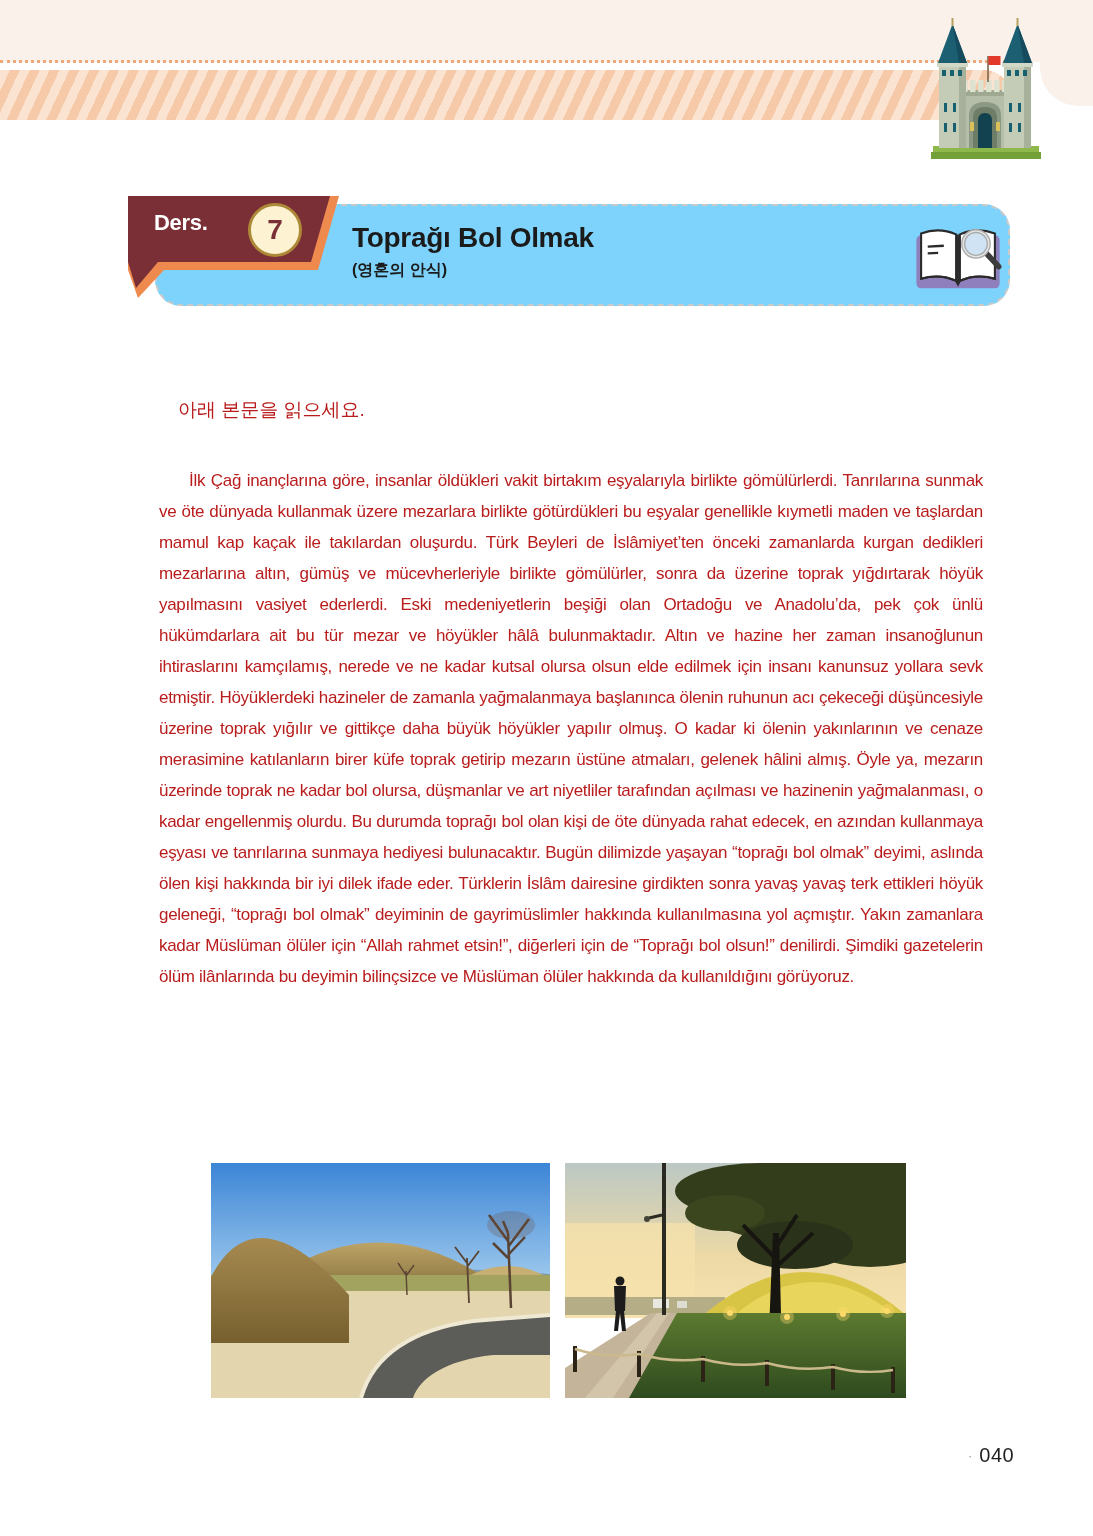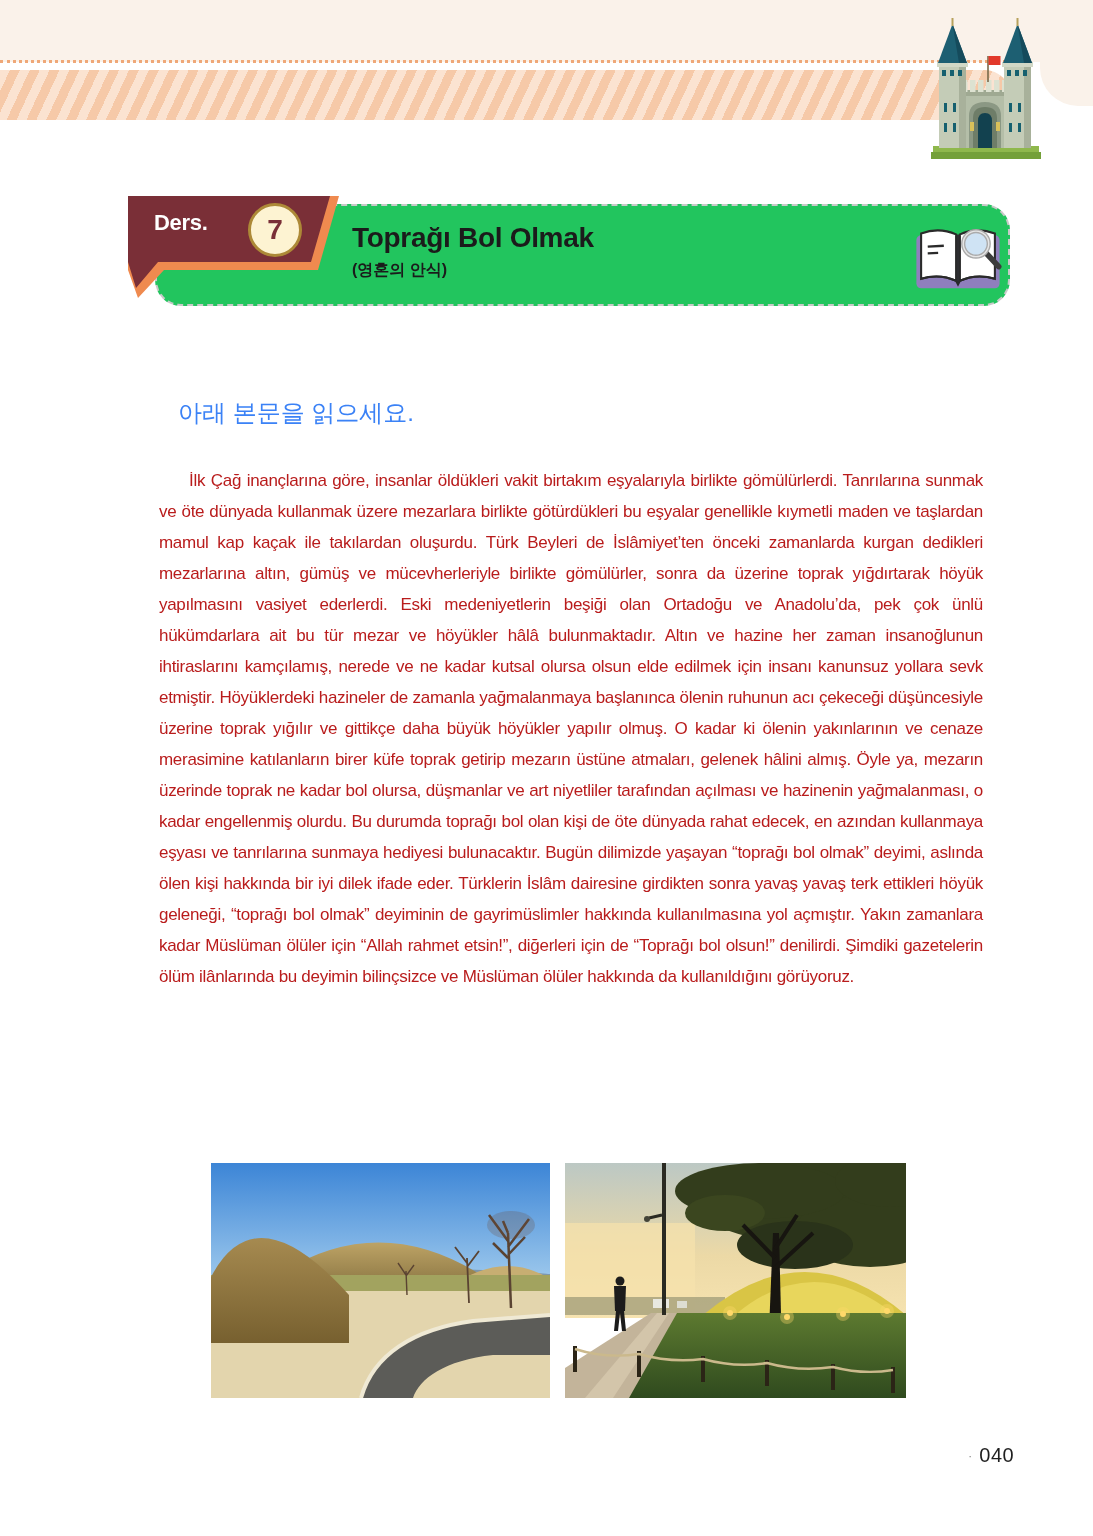--- a/index.html
+++ b/index.html
@@ -14,37 +14,37 @@
   .dotted-line{position:absolute;left:0;top:60px;width:1012px;height:0;border-top:3px dotted #efa878;}
   .stripe-band{
     position:absolute;left:0;top:70px;width:1010px;height:50px;
     background:repeating-linear-gradient(115deg,#fbe3d1 0 9px,#f6c9a8 9px 18px);
     border-radius:0 28px 28px 0;
   }
   .castle{position:absolute;left:931px;top:18px;width:110px;height:144px;}
   
   .title-box{
     position:absolute;left:155px;top:204px;width:851px;height:98px;
-    background:#22c55e;border:2px dashed #c9c9c9;border-radius:26px;
+    background:#7dd3fc;border:2px dashed #c9c9c9;border-radius:26px;
   }
   .lesson-title{position:absolute;left:195px;top:16px;font-size:28px;font-weight:800;color:#1b1b1b;letter-spacing:-0.3px;}
   .lesson-subtitle{position:absolute;left:195px;top:54px;font-size:16px;font-weight:700;color:#1b1b1b;}
   .book-icon{position:absolute;left:752px;top:18px;width:98px;height:70px;}
   .badge{position:absolute;left:126px;top:196px;width:214px;height:104px;}
   .badge svg{position:absolute;left:0;top:0;width:100%;height:100%;}
   .badge .ders{position:absolute;left:28px;top:14px;font-size:22px;font-weight:800;color:#ffffff;letter-spacing:-0.3px;}
   .badge .num-circle{
     position:absolute;left:122px;top:7px;width:48px;height:48px;border-radius:50%;
     background:#fdf3d2;border:3px solid #ad8937;
     display:flex;align-items:center;justify-content:center;
     font-size:28px;font-weight:800;color:#7a2f37;
   }
   
   .sec-heading{position:absolute;left:148px;top:360px;font-size:23px;font-weight:700;color:#a25b35;}
-  .sec-korean{position:absolute;left:178px;top:397px;font-size:24px;font-weight:400;color:#3b82f6;}
+  .sec-korean{position:absolute;left:178px;top:397px;font-size:19px;font-weight:400;color:#b91c1c;}
   
   .passage{
     position:absolute;left:159px;top:448px;width:824px;
     font-size:17px;line-height:31px;color:#b91c1c;
     text-align:justify;text-indent:30px;letter-spacing:-0.3px;
   }
   
   .photo-left{position:absolute;left:211px;top:1163px;width:339px;height:235px;}
   .photo-right{position:absolute;left:565px;top:1163px;width:341px;height:235px;}
   .photo-left svg,.photo-right svg{display:block;width:100%;height:100%;}

